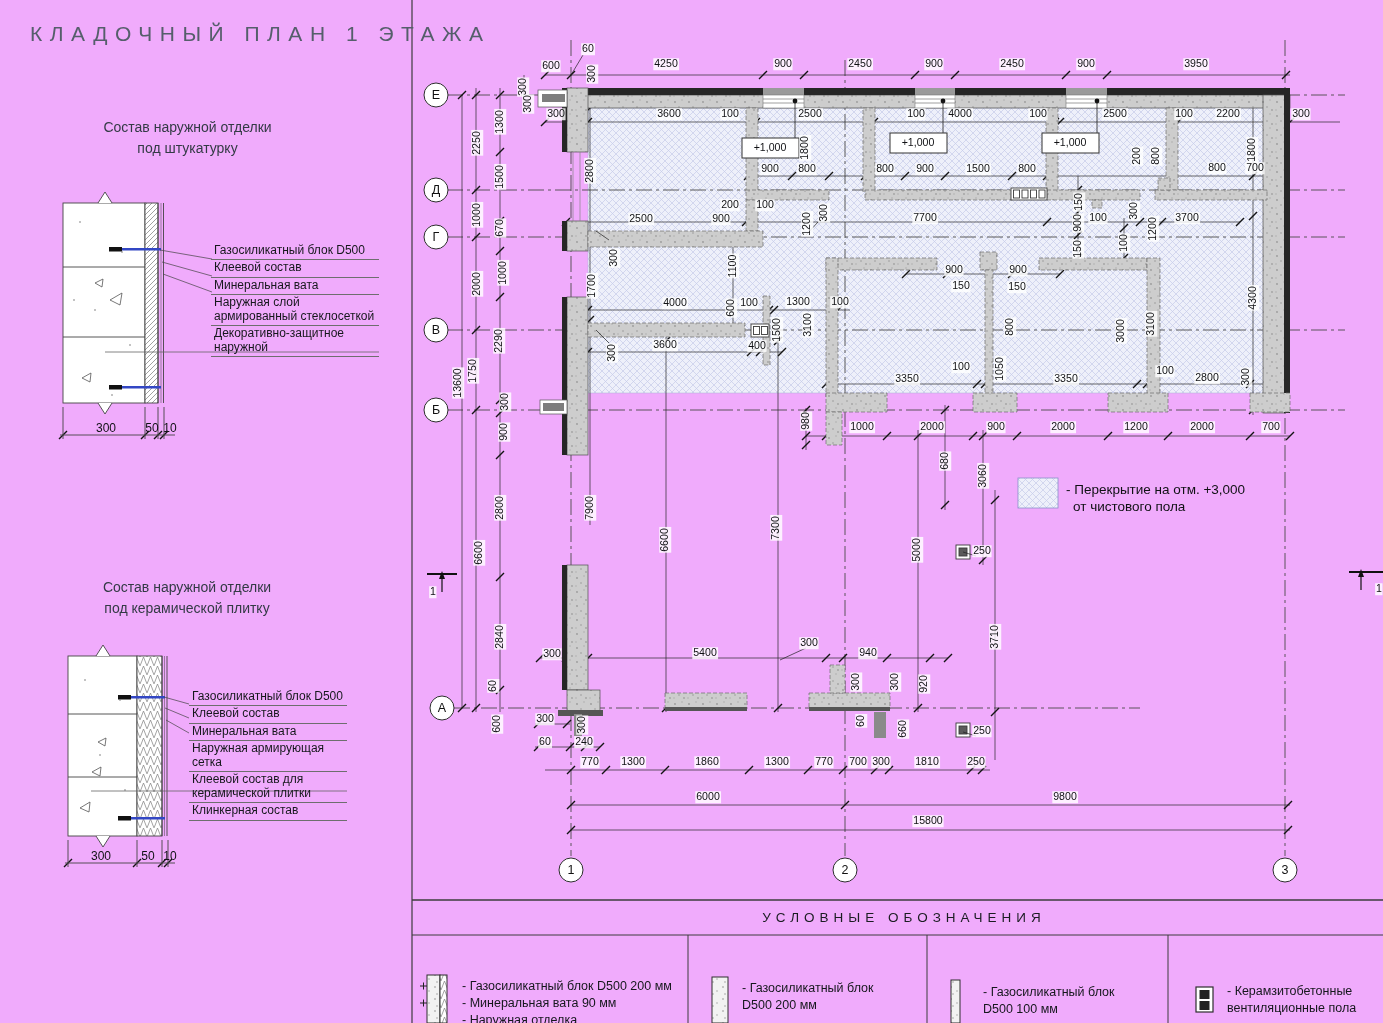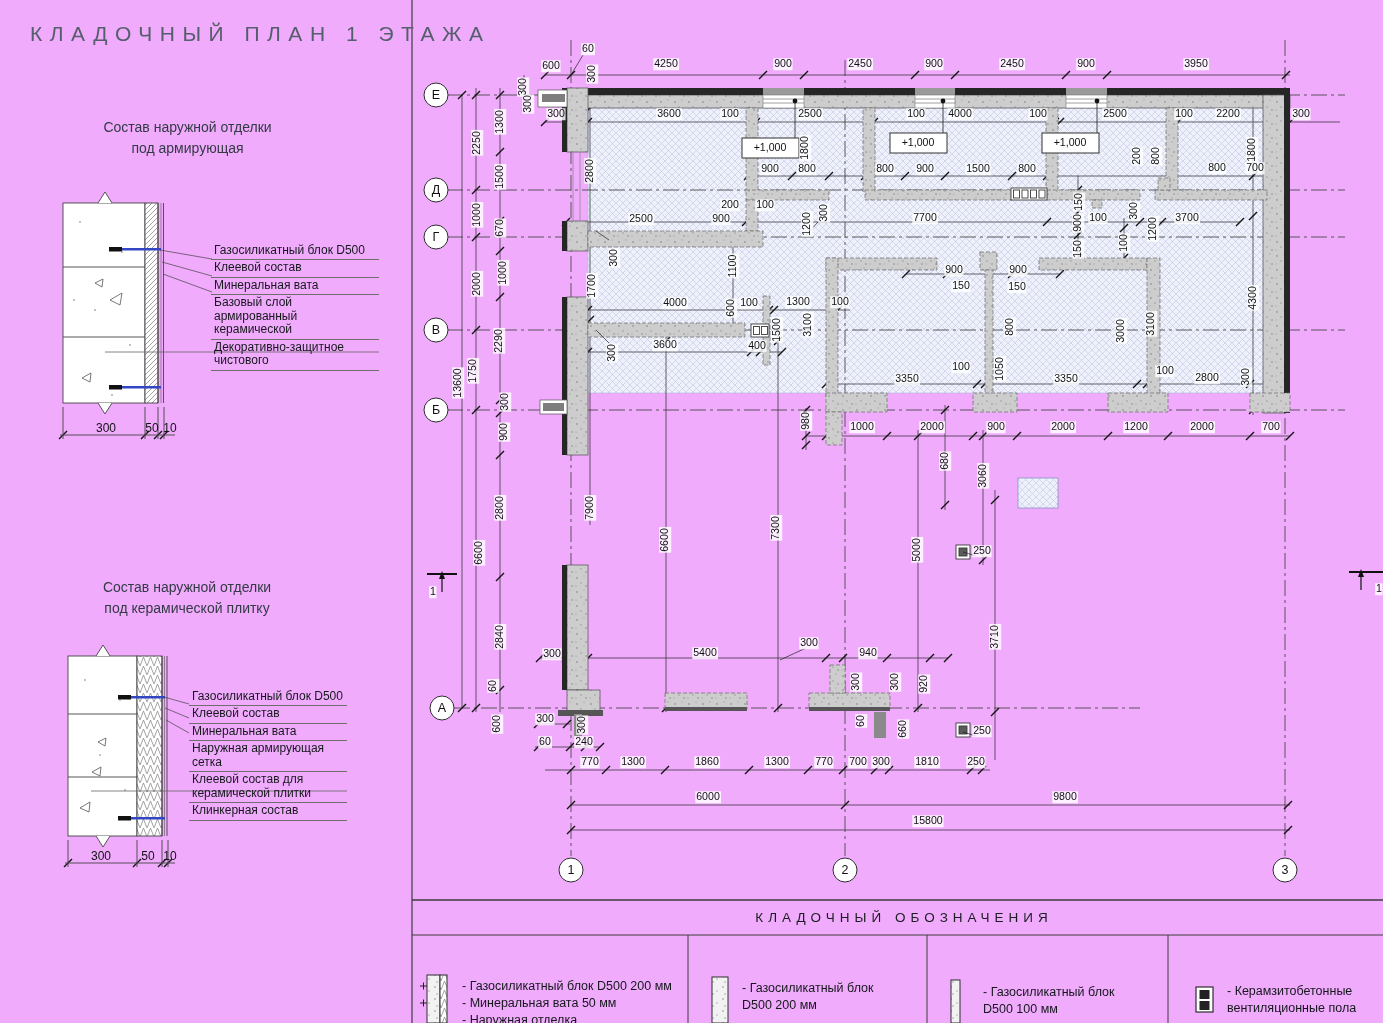--- a/index.html
+++ b/index.html
@@ -360,33 +360,33 @@
         <rect x="1199.5" y="990" width="10" height="9" fill="#222" stroke="none"></rect>
         <rect x="1199.5" y="1001" width="10" height="9" fill="#222" stroke="none"></rect>
       </g>
     </g>
   </svg>
 
   <div id="page-title">КЛАДОЧНЫЙ ПЛАН 1 ЭТАЖА</div>
 
   <div id="d1-title" class="detail-title">
     <div>Состав наружной отделки</div>
-    <div>под армирующая</div>
+    <div>под штукатурку</div>
   </div>
   <div id="d2-title" class="detail-title">
     <div>Состав наружной отделки</div>
     <div>под керамической плитку</div>
   </div>
 
   <div id="d1-layers" class="layers">
       <div class="ln">Газосиликатный блок D500</div>
       <div class="ln">Клеевой состав</div>
       <div class="ln">Минеральная вата</div>
-      <div class="ln">Базовый слой армированный керамической</div>
-      <div class="ln">Декоративно-защитное чистового</div>
+      <div class="ln">Наружная слой армированный стеклосеткой</div>
+      <div class="ln">Декоративно-защитное наружной</div>
     </div>
   <div id="d2-layers" class="layers">
       <div class="ln">Газосиликатный блок D500</div>
       <div class="ln">Клеевой состав</div>
       <div class="ln">Минеральная вата</div>
       <div class="ln">Наружная армирующая сетка</div>
       <div class="ln">Клеевой состав для керамической плитки</div>
       <div class="ln">Клинкерная состав</div>
     </div>
 
@@ -547,25 +547,29 @@
       <div class="bubble" style="left: 436px; top: 190px;">Д</div>
       <div class="bubble" style="left: 436px; top: 237px;">Г</div>
       <div class="bubble" style="left: 436px; top: 330px;">В</div>
       <div class="bubble" style="left: 436px; top: 410px;">Б</div>
       <div class="bubble" style="left: 442px; top: 708px;">А</div>
       <div class="bubble" style="left: 571px; top: 870px;">1</div>
       <div class="bubble" style="left: 845px; top: 870px;">2</div>
       <div class="bubble" style="left: 1285px; top: 870px;">3</div>
     </div>
 
-
-  <div id="legend-header">КЛАДОЧНЫЙ ОБОЗНАЧЕНИЯ</div>
+  <div id="note-text">
+    <div>- Перекрытие на отм. +3,000</div>
+    <div class="ln2">от чистового пола</div>
+  </div>
+
+  <div id="legend-header">УСЛОВНЫЕ ОБОЗНАЧЕНИЯ</div>
   <div id="leg-t1" class="leg-text">
       <div class="ln">- Газосиликатный блок D500 200 мм</div>
-      <div class="ln">- Минеральная вата 50 мм</div>
+      <div class="ln">- Минеральная вата 90 мм</div>
       <div class="ln">- Наружная отделка</div>
     </div>
   <div id="leg-t2" class="leg-text">
       <div class="ln">- Газосиликатный блок</div>
       <div class="ln">  D500 200 мм</div>
     </div>
   <div id="leg-t3" class="leg-text">
       <div class="ln">- Газосиликатный блок</div>
       <div class="ln">  D500 100 мм</div>
     </div>

